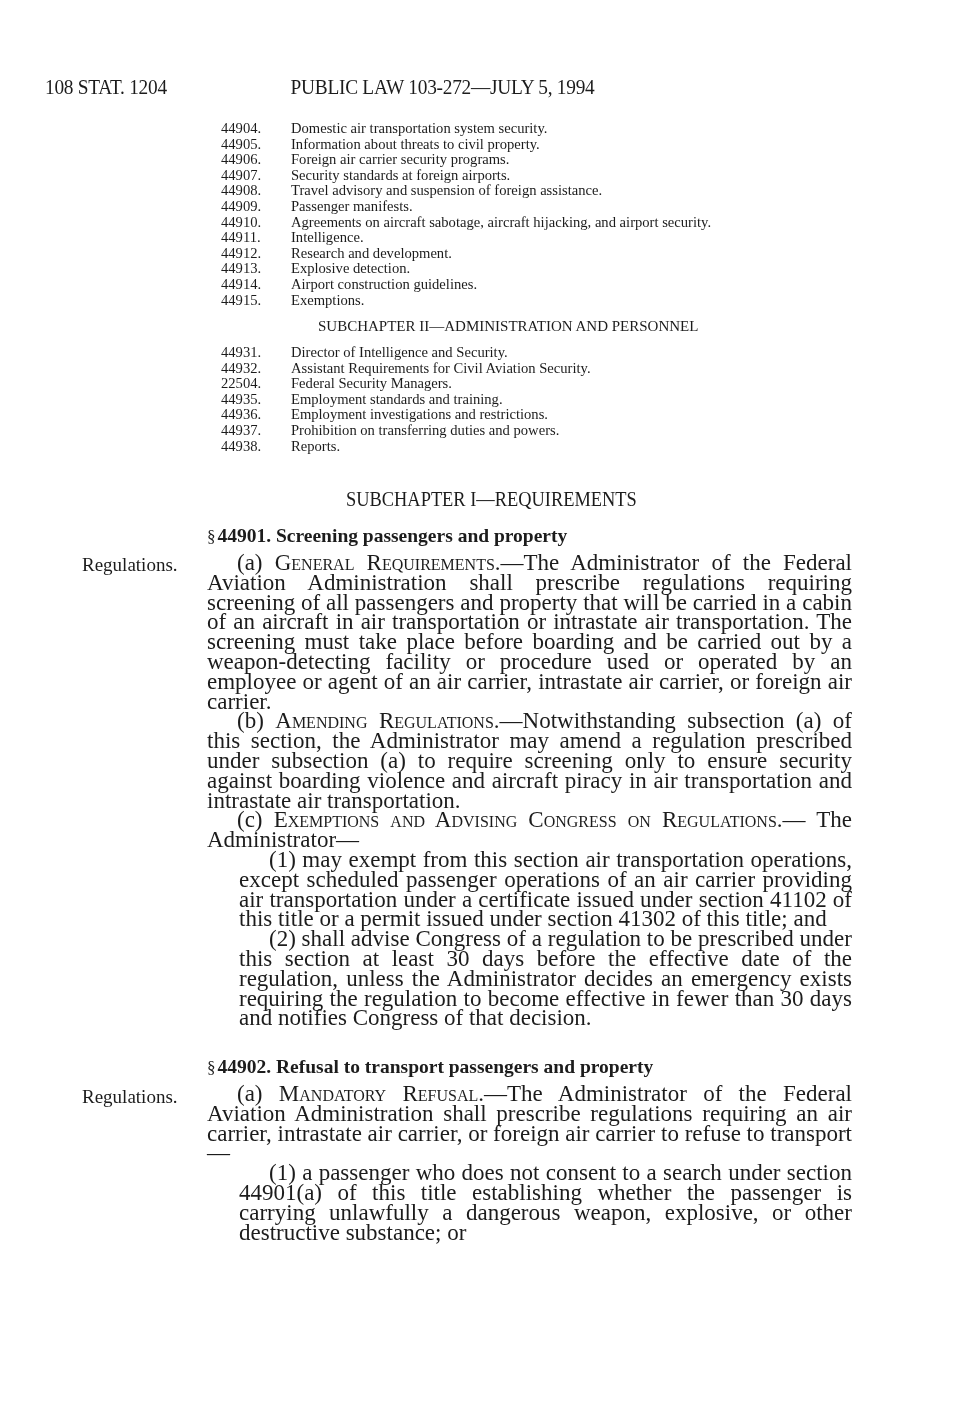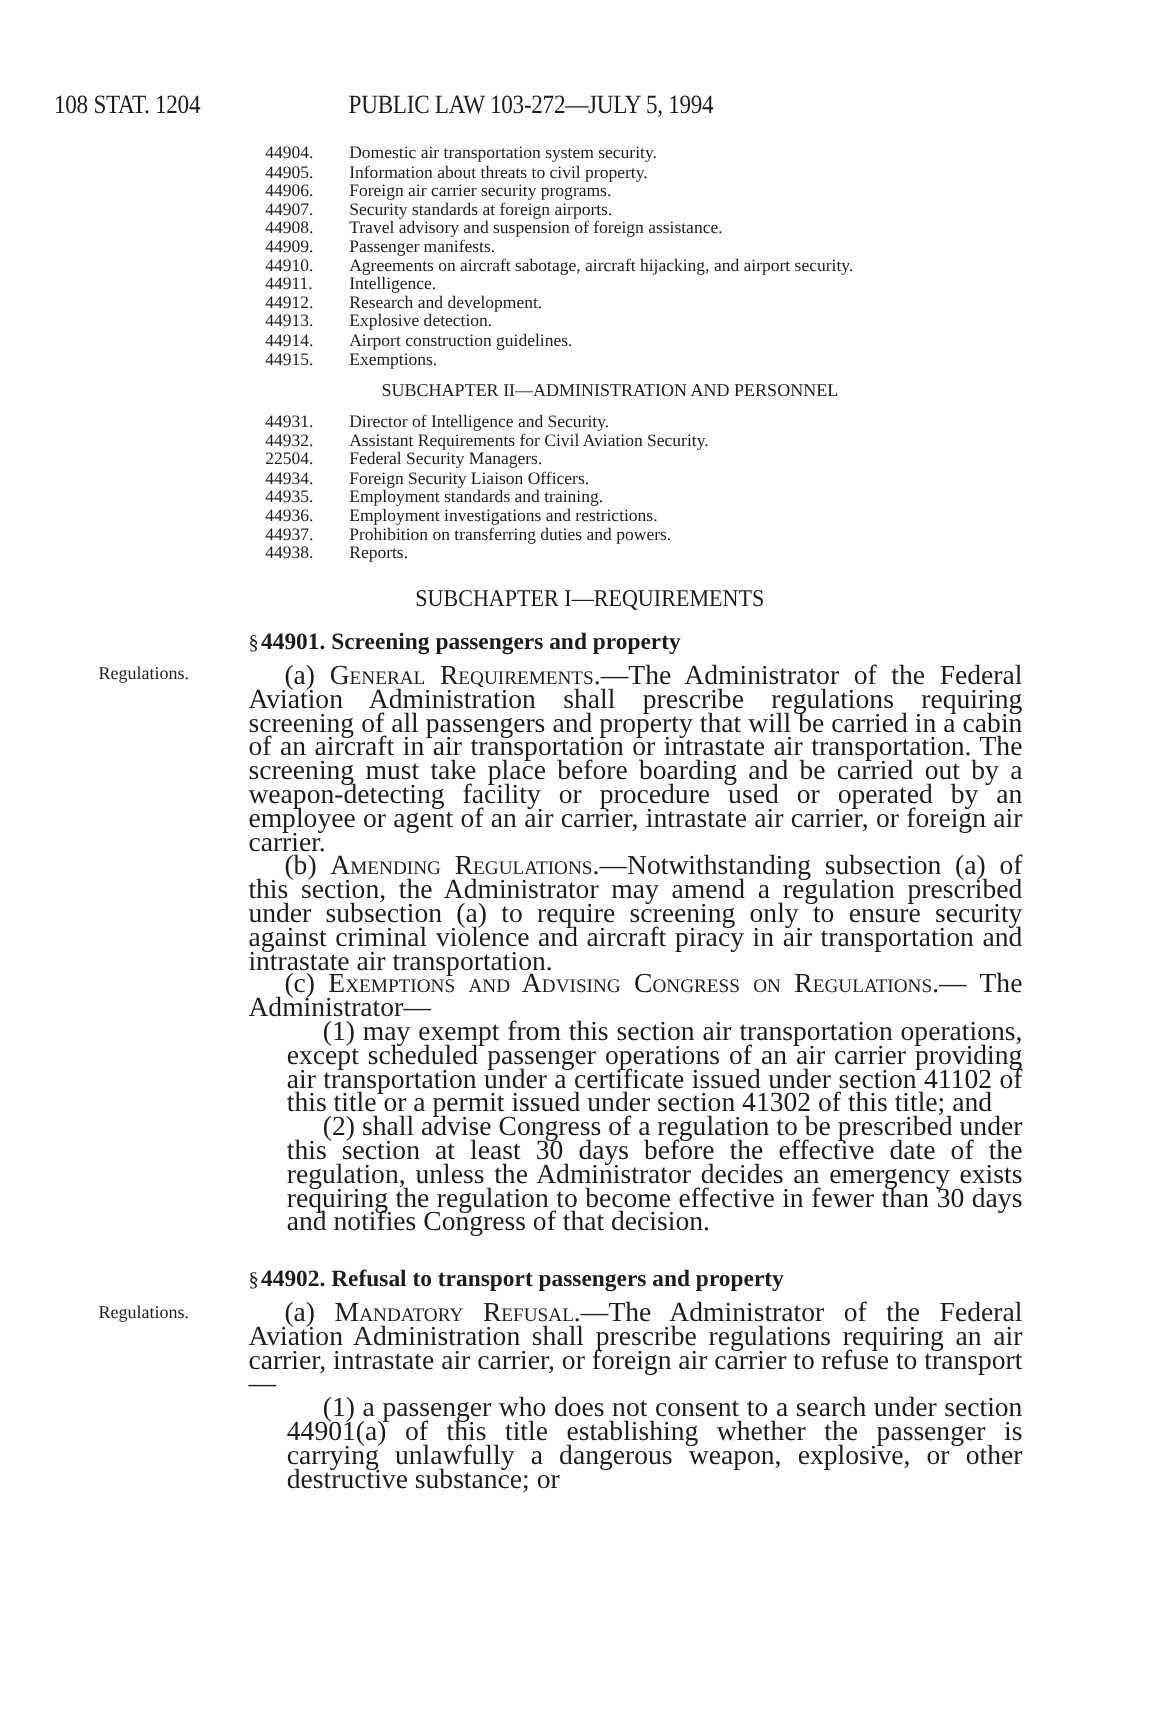--- a/index.html
+++ b/index.html
@@ -27,21 +27,21 @@
   }
   .subhead-big {
     position: absolute; top: 488px; left: 346px; font-size: 20px; white-space: nowrap;
     transform: scaleX(0.92); transform-origin: left top;
   }
   .sec-head {
     position: absolute; left: 207px; font-size: 19.5px; font-weight: bold; white-space: nowrap;
   }
   .sec-head .sym { font-weight: normal; font-size: 17px; margin-right: 2px; }
   .margin-note {
-    position: absolute; left: 82px; font-size: 15px; white-space: nowrap;
+    position: absolute; left: 82px; font-size: 19px; white-space: nowrap;
   }
   .body-text {
     position: absolute; left: 207px; width: 645px;
     font-size: 23px; line-height: 19.8px; text-align: justify;
   }
   .body-text p { margin: 0; }
   .para { text-indent: 30px; }
   .sub-para { text-indent: 30px; margin-left: 32px !important; }
   .sc { font-variant: small-caps; }
 </style>
@@ -112,24 +112,20 @@
     </div>
   <div class="toc-row">
       <span class="toc-num">44932.</span>
       <span>Assistant Requirements for Civil Aviation Security.</span>
     </div>
   <div class="toc-row">
       <span class="toc-num">22504.</span>
       <span>Federal Security Managers.</span>
     </div>
   <div class="toc-row">
-      <span class="toc-num">44934.</span>
-      <span>Foreign Security Liaison Officers.</span>
-    </div>
-  <div class="toc-row">
       <span class="toc-num">44935.</span>
       <span>Employment standards and training.</span>
     </div>
   <div class="toc-row">
       <span class="toc-num">44936.</span>
       <span>Employment investigations and restrictions.</span>
     </div>
   <div class="toc-row">
       <span class="toc-num">44937.</span>
       <span>Prohibition on transferring duties and powers.</span>
@@ -142,21 +138,21 @@
 
 <div class="subhead-big">SUBCHAPTER I—REQUIREMENTS</div>
 
 <div class="sec-head" style="top:525px;">
   <span class="sym">§</span><span>44901. Screening passengers and property</span>
 </div>
 <div class="margin-note" style="top:554px;">Regulations.</div>
 
 <div class="body-text" style="top:553px;">
   <p class="para"><span>(a) </span><span class="sc">General Requirements.</span><span>—The Administrator of the Federal Aviation Administration shall prescribe regulations requiring screening of all passengers and property that will be carried in a cabin of an aircraft in air transportation or intrastate air transportation. The screening must take place before boarding and be carried out by a weapon-detecting facility or procedure used or operated by an employee or agent of an air carrier, intrastate air carrier, or foreign air carrier.</span></p>
-  <p class="para"><span>(b) </span><span class="sc">Amending Regulations.</span><span>—Notwithstanding subsection (a) of this section, the Administrator may amend a regulation prescribed under subsection (a) to require screening only to ensure security against criminal violence and aircraft piracy in air transportation and intrastate air transportation.</span></p>
+  <p class="para"><span>(b) </span><span class="sc">Amending Regulations.</span><span>—Notwithstanding subsection (a) of this section, the Administrator may amend a regulation prescribed under subsection (a) to require screening only to ensure security against boarding violence and aircraft piracy in air transportation and intrastate air transportation.</span></p>
   <p class="para"><span>(c) </span><span class="sc">Exemptions and Advising Congress on Regulations.</span><span>— The Administrator—</span></p>
   <p class="sub-para">(1) may exempt from this section air transportation operations, except scheduled passenger operations of an air carrier providing air transportation under a certificate issued under section 41102 of this title or a permit issued under section 41302 of this title; and</p>
   <p class="sub-para">(2) shall advise Congress of a regulation to be prescribed under this section at least 30 days before the effective date of the regulation, unless the Administrator decides an emergency exists requiring the regulation to become effective in fewer than 30 days and notifies Congress of that decision.</p>
 </div>
 
 <div class="sec-head" style="top:1056px;">
   <span class="sym">§</span><span>44902. Refusal to transport passengers and property</span>
 </div>
 <div class="margin-note" style="top:1086px;">Regulations.</div>
 

